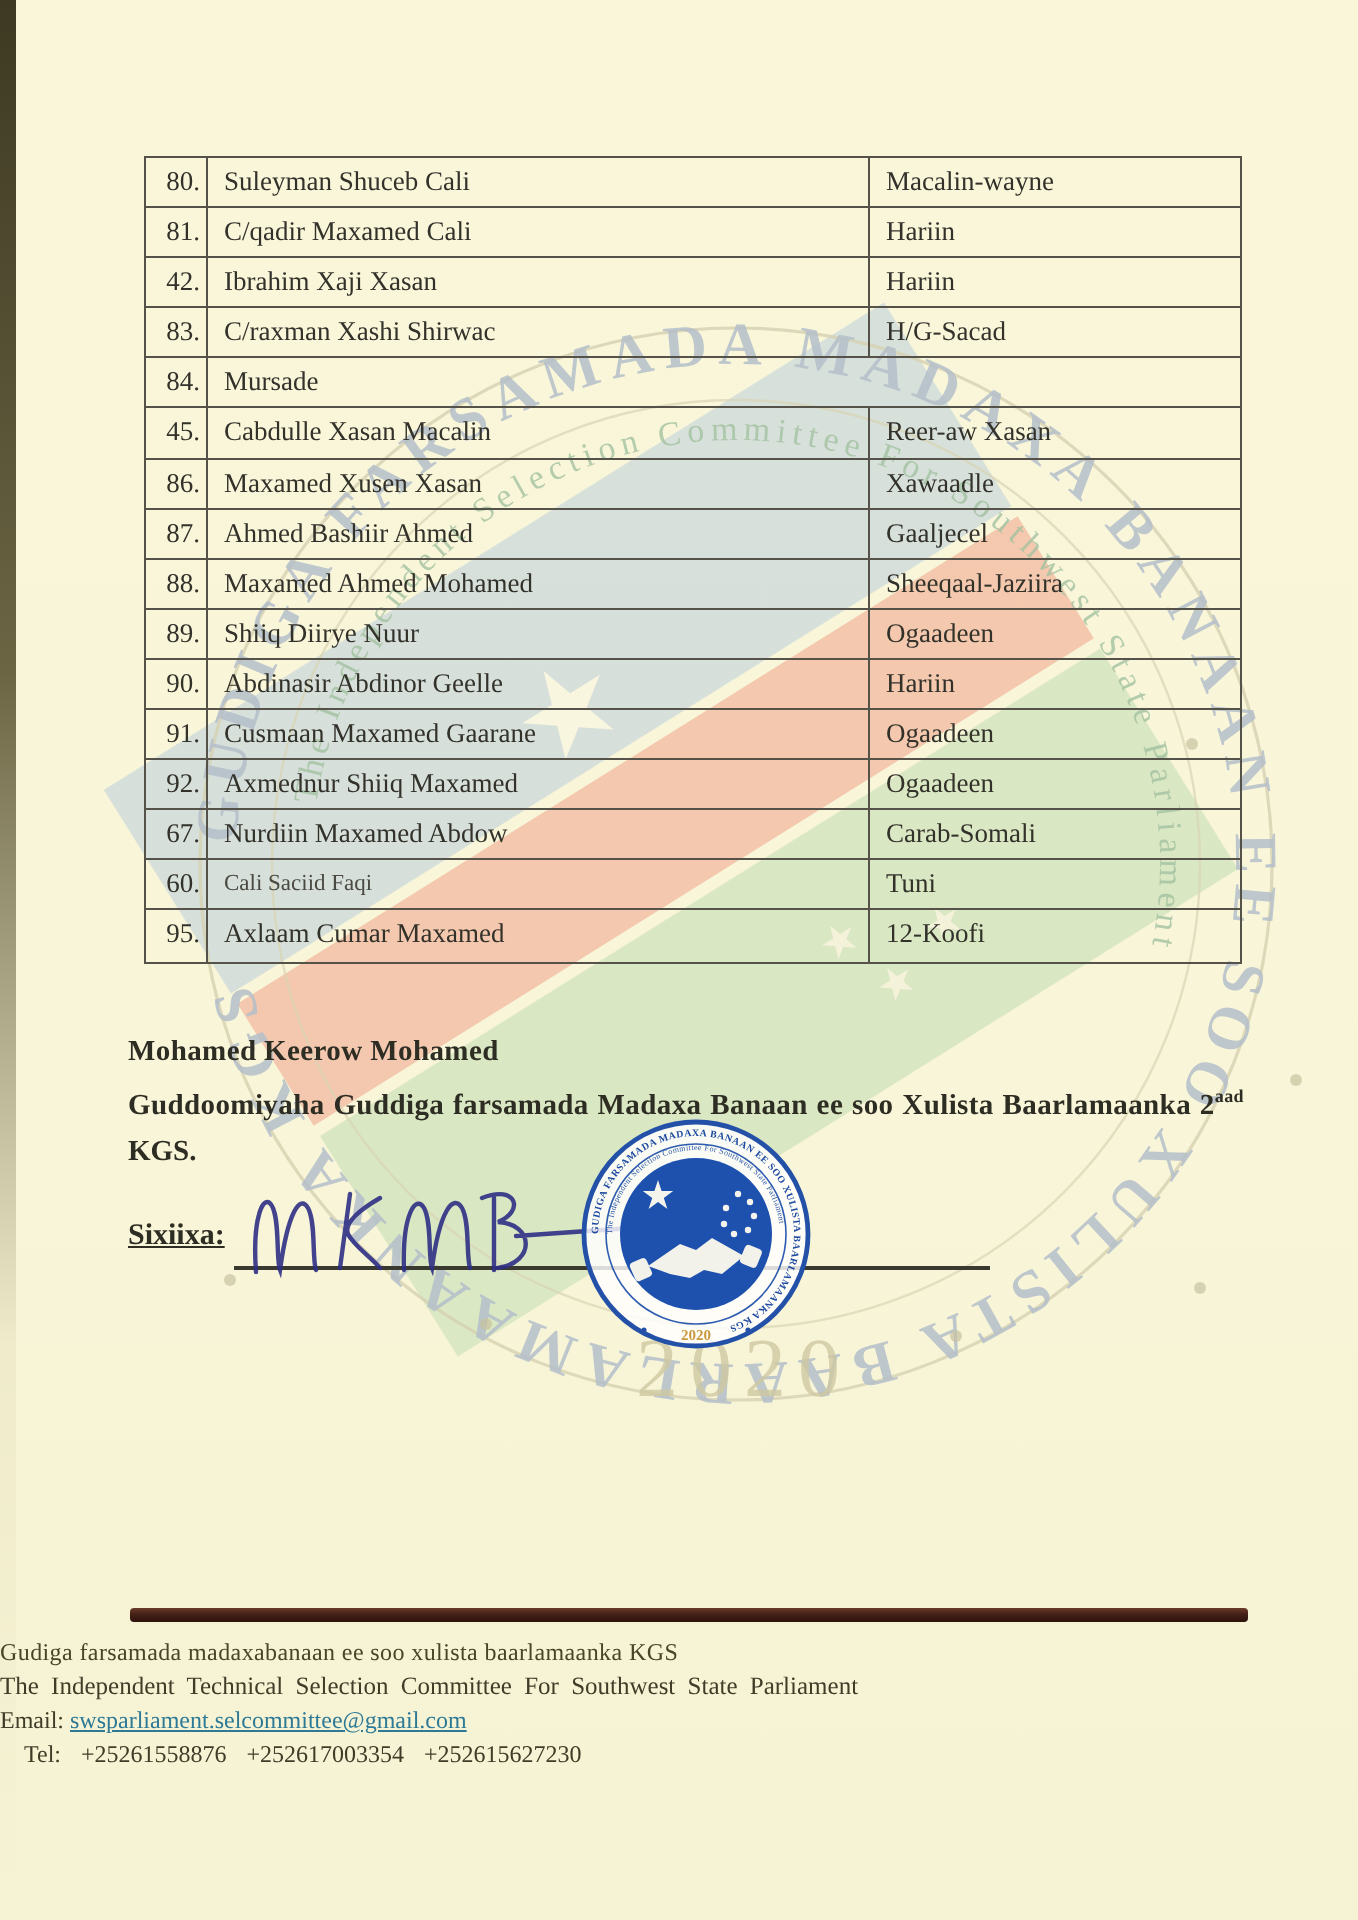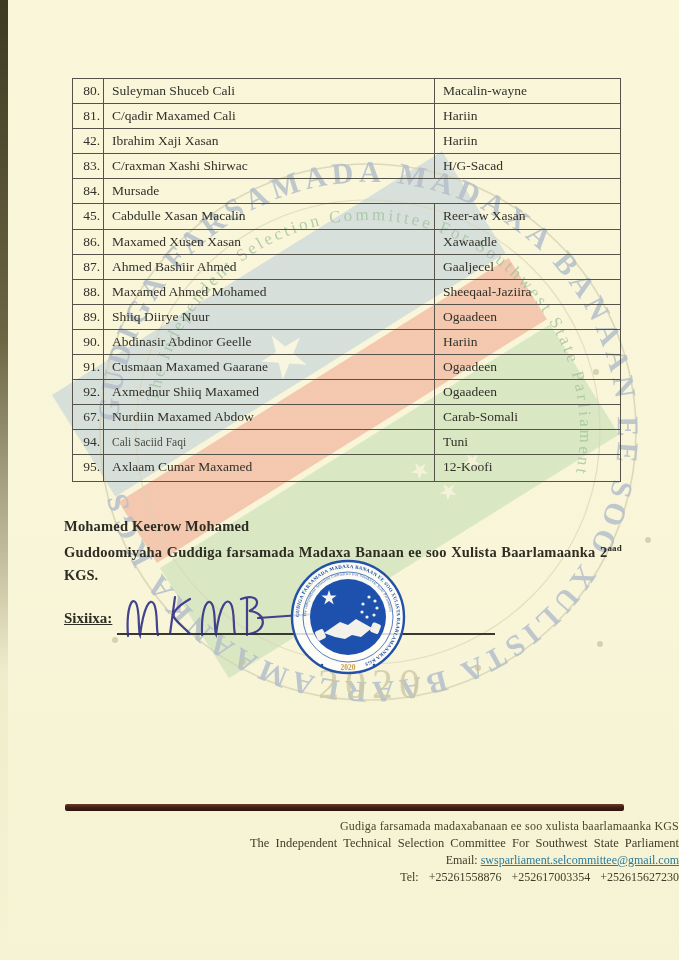--- a/index.html
+++ b/index.html
@@ -35,21 +35,21 @@
   .sixiixa{ position:absolute; left:64px; top:610px; font-weight:bold; font-size:15px; z-index:3;text-decoration:underline; }
   .sig-line{ position:absolute; left:117px; top:633px; width:378px; height:1.8px; background:#3a3930; z-index:3; }
   .scribble{ position:absolute; left:0; top:0; z-index:5; }
   .stamp{ position:absolute; left:282px; top:551px; z-index:6; }
   
   .divider{
     position:absolute; left:65px; top:804px; width:559px; height:7px; z-index:3;
     background:linear-gradient(180deg,#6b3a2a 0%,#442016 45%,#2e130d 100%);
     border-radius:2px;
   }
-  .footer{ position:absolute; left:0; top:819px; width:100%; text-align:right; z-index:3; }
+  .footer{ position:absolute; left:0; top:819px; width:100%; text-align:left; z-index:3; }
   .f1{ font-size:12px; color:#4a4529; letter-spacing:.2px; }
   .f2{ font-size:12.5px; color:#3f3c28; word-spacing:3px; margin-top:2px; }
   .f3{ font-size:12px; color:#3f3c28; margin-top:2px; }
   .f3 .email{ color:#2e7a96; text-decoration:underline; }
   .f4{ font-size:12px; color:#3f3c28; word-spacing:7px; margin-top:2px;margin-left:12px; }
 </style>
 </head>
 <body>
 
 <div class="page">
@@ -156,21 +156,21 @@
           <div class="cell num">92.</div>
           <div class="cell name">Axmednur Shiiq Maxamed</div>
           <div class="cell clan">Ogaadeen</div>
         </div>
         <div class="trow">
           <div class="cell num">67.</div>
           <div class="cell name">Nurdiin Maxamed Abdow</div>
           <div class="cell clan">Carab-Somali</div>
         </div>
         <div class="trow sans">
-          <div class="cell num">94.</div>
+          <div class="cell num">60.</div>
           <div class="cell name">Cali Saciid Faqi</div>
           <div class="cell clan">Tuni</div>
         </div>
         <div class="trow">
           <div class="cell num">95.</div>
           <div class="cell name">Axlaam Cumar Maxamed</div>
           <div class="cell clan">12-Koofi</div>
         </div>
       </div>
   </div>

